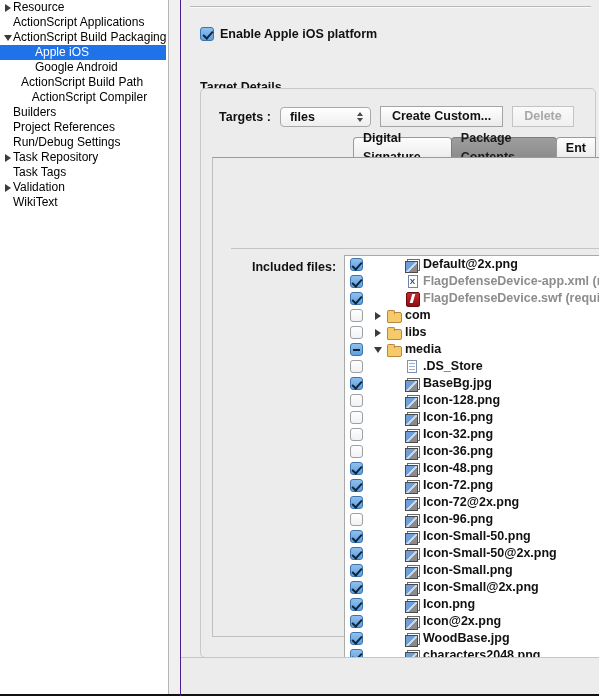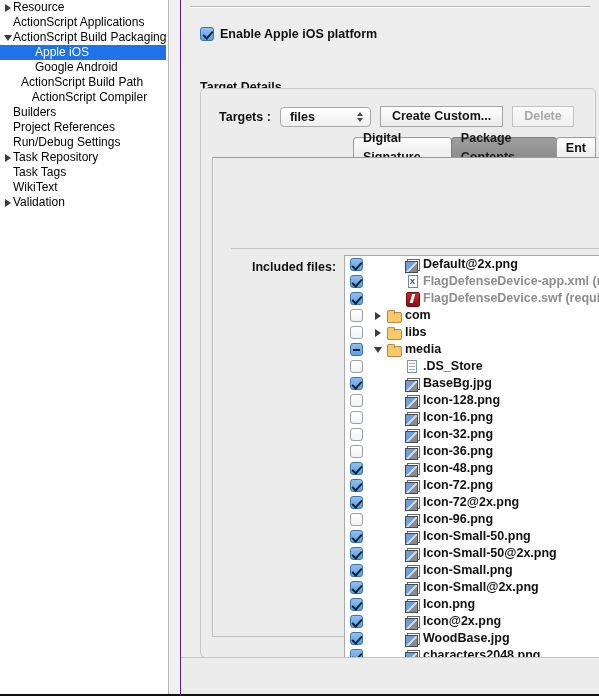--- a/index.html
+++ b/index.html
@@ -235,22 +235,22 @@
         <div class="tree-row" style="padding-left: 2px;"><span class="twisty"><i class="tri down" style="margin-top:5px;"></i></span><span class="tlabel">ActionScript Build Packaging</span></div>
         <div class="tree-row sel" style="padding-left: 24px;"><span class="twisty"></span><span class="tlabel">Apple iOS</span></div>
         <div class="tree-row" style="padding-left: 24px;"><span class="twisty"></span><span class="tlabel">Google Android</span></div>
         <div class="tree-row" style="padding-left: 2px; margin-left: 8px;"><span class="twisty"></span><span class="tlabel">ActionScript Build Path</span></div>
         <div class="tree-row" style="padding-left: 2px; text-align: center;"><span class="twisty"></span><span class="tlabel">ActionScript Compiler</span></div>
         <div class="tree-row" style="padding-left: 2px;"><span class="twisty"></span><span class="tlabel">Builders</span></div>
         <div class="tree-row" style="padding-left: 2px;"><span class="twisty"></span><span class="tlabel">Project References</span></div>
         <div class="tree-row" style="padding-left: 2px;"><span class="twisty"></span><span class="tlabel">Run/Debug Settings</span></div>
         <div class="tree-row" style="padding-left: 2px;"><span class="twisty"><i class="tri right" style="margin-top:4px;"></i></span><span class="tlabel">Task Repository</span></div>
         <div class="tree-row" style="padding-left: 2px;"><span class="twisty"></span><span class="tlabel">Task Tags</span></div>
+        <div class="tree-row" style="padding-left: 2px;"><span class="twisty"><i class="tri right" style="margin-top:4px;"></i></span><span class="tlabel">Validation</span></div>
         <div class="tree-row" style="padding-left: 2px;"><span class="twisty"></span><span class="tlabel">WikiText</span></div>
-        <div class="tree-row" style="padding-left: 2px;"><span class="twisty"><i class="tri right" style="margin-top:4px;"></i></span><span class="tlabel">Validation</span></div>
       </div>
   </div>
   <div class="side-sep"></div>
   <div class="vtrack">
     
   </div>
 
   <div class="pane">
     <div class="pane-top-rule"></div>
     <div class="pane-top-rule2"></div>

